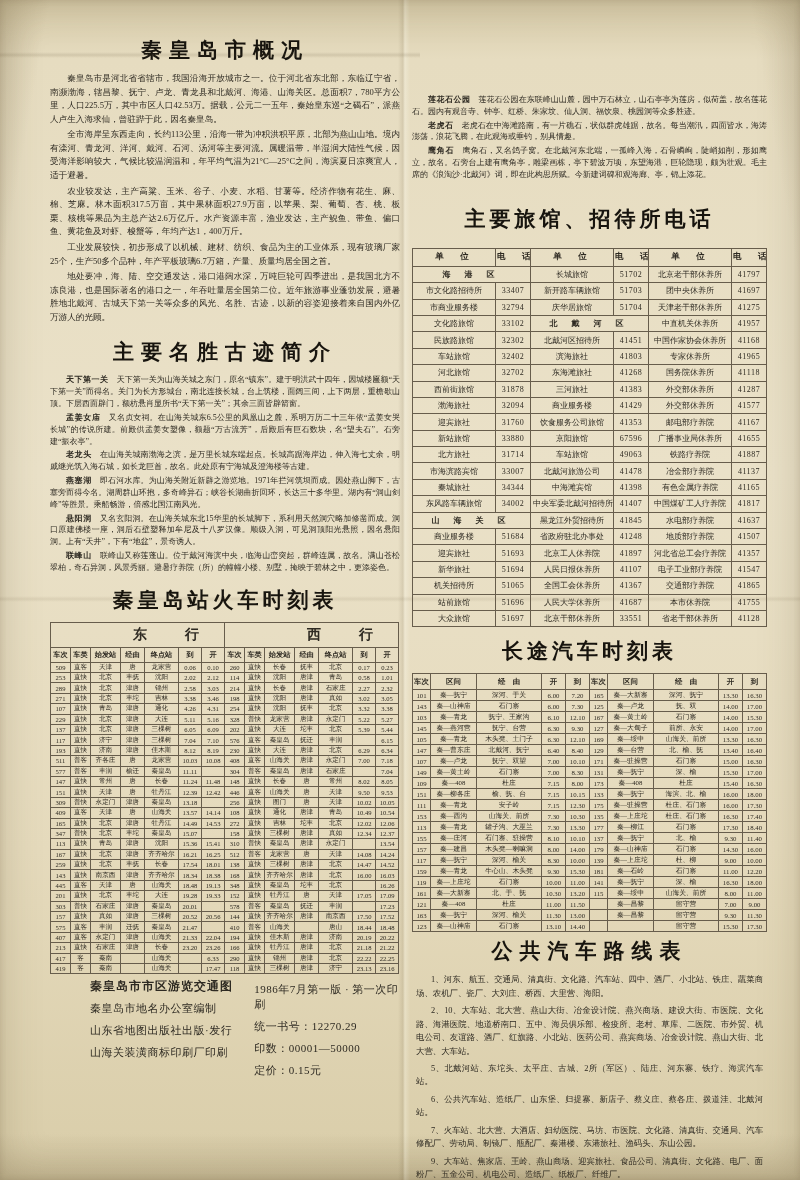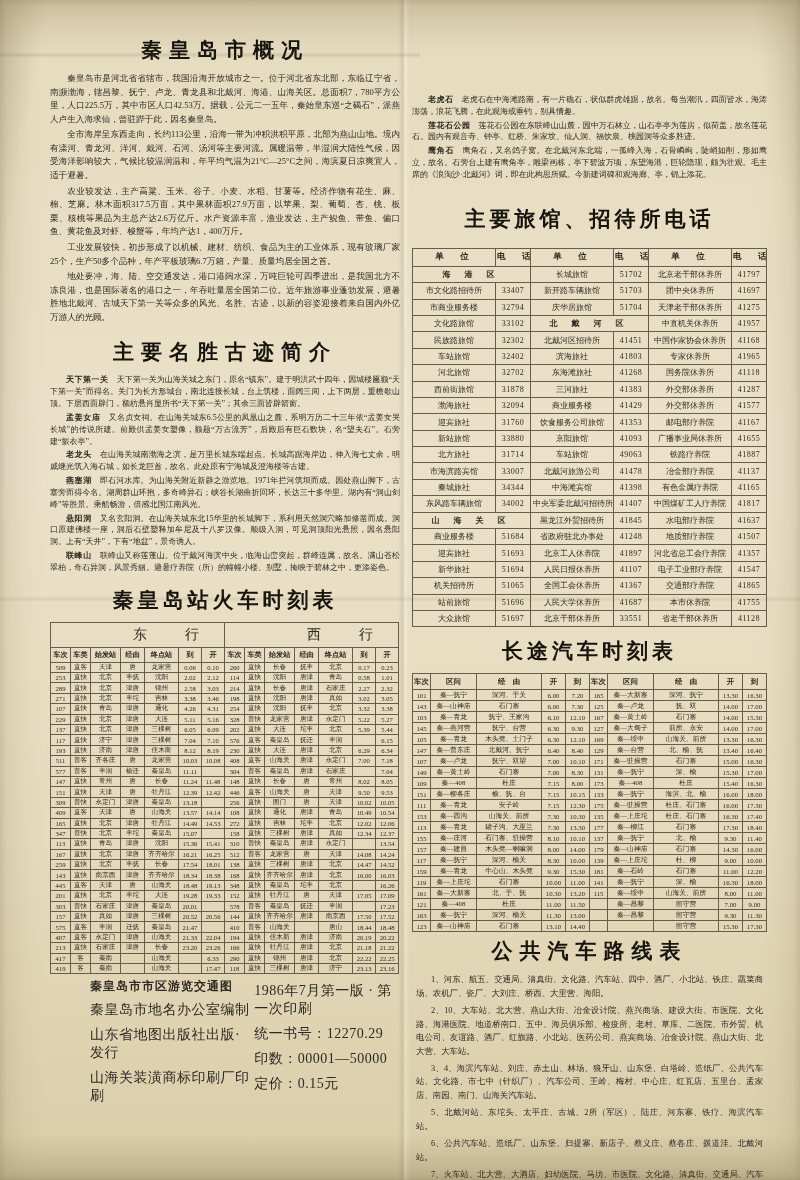--- a/index.html
+++ b/index.html
@@ -32,32 +32,32 @@
   td,th{border:1px solid #675d4c;text-align:center;overflow:hidden;white-space:nowrap;}
   
   .hotel-table{width:354px;font-size:8px;margin-top:15px;}
   .hotel-table th{font-size:8.5px;letter-spacing:4px;height:15px;}
   .hotel-table td{height:13.4px;padding:1px 2px;}
   .hotel-table td.t{letter-spacing:.5px;}
   .hotel-table td.sec{letter-spacing:6px;font-weight:bold;}
   
   .train-table{width:349px;font-size:6.6px;margin-top:2px;}
   .train-table th{font-size:7.2px;height:12px;}
-  .train-table th.dir{font-size:14px;font-weight:normal;letter-spacing:38px;text-indent:38px;height:22px;padding-left:44px;}
+  .train-table th.dir{font-size:14px;font-weight:bold;letter-spacing:38px;text-indent:38px;height:22px;padding-left:44px;}
   .train-table td{height:9.4px;padding:0 1px;}
   
   .bus-table{width:354px;font-size:6.8px;margin-top:2px;}
   .bus-table th{font-size:7.4px;height:13px;}
   .bus-table td{height:8.6px;padding:0 1px;}
   .routes p{font-size:8.4px;line-height:1.6;text-align:justify;text-indent:1.8em;margin:4px;}
   .colophon{display:flex;margin-top:4px;padding-left:40px;}
   .colophon .c-left{width:180px;}
   .colophon .c-right{width:160px;}
   .colophon .map-title{font-family:"Liberation Sans","DejaVu Sans",sans-serif;font-weight:bold;font-size:12px;letter-spacing:1px;margin-bottom:6px;}
-  .colophon .line{font-size:14px;margin-bottom:7px;letter-spacing:.5px;}
+  .colophon .line{font-size:11px;margin-bottom:7px;letter-spacing:.5px;}
   .vignette{position:absolute;inset:0;pointer-events:none;
     box-shadow:inset 0 0 40px rgba(95,80,48,.25), inset 0 0 6px rgba(95,80,48,.2);}
 </style>
 </head>
 <body>
 
 <div class="cols">
 
   <div class="col-left">
     <div class="h1">秦皇岛市概况</div>
@@ -618,22 +618,22 @@
             <div class="line">统一书号：12270.29</div>
             <div class="line">印数：00001—50000</div>
             <div class="line">定价：0.15元</div>
           </div>
       </div>
     </div>
   </div>
 
   <div class="col-right">
     <div class="scenic-text">
+        <p><b>莲花石公园</b>　莲花石公园在东联峰山山麓，园中万石林立，山石亭亭为莲房，似荷盖，故名莲花石。园内有观音寺、钟亭、红桥、朱家坟、仙人洞、福饮泉、桃园洞等众多胜迹。</p>
         <p><b>老虎石</b>　老虎石在中海滩路南，有一片礁石，状似群虎雄踞，故名。每当潮汛，四面皆水，海涛澎荡，浪花飞腾，在此观海或垂钓，别具情趣。</p>
-        <p><b>莲花石公园</b>　莲花石公园在东联峰山山麓，园中万石林立，山石亭亭为莲房，似荷盖，故名莲花石。园内有观音寺、钟亭、红桥、朱家坟、仙人洞、福饮泉、桃园洞等众多胜迹。</p>
         <p><b>鹰角石</b>　鹰角石，又名鸽子窝。在北戴河东北端，一孤峰入海，石骨嶙峋，陡峭如削，形如鹰立，故名。石旁台上建有鹰角亭，雕梁画栋，亭下碧波万顷，东望海港，巨轮隐现，颇为壮观。毛主席的《浪淘沙·北戴河》词，即在此构思所赋。今新建词碑和观海廊、亭，锦上添花。</p>
       </div>
 
     <div class="h1 tight" style="margin-top:24px;">主要旅馆、招待所电话</div>
     <table class="hotel-table">
       <colgroup>
         <col style="width:83px">
           <col style="width:35px">
           <col style="width:83px">
           <col style="width:35px">
@@ -726,21 +726,21 @@
             <td class="t">31760</td>
             <td class="u">饮食服务公司旅馆</td>
             <td class="t">41353</td>
             <td class="u">邮电部疗养院</td>
             <td class="t">41167</td>
           </tr>
           <tr>
             <td class="u">新站旅馆</td>
             <td class="t">33880</td>
             <td class="u">京阳旅馆</td>
-            <td class="t">41093</td>
+            <td class="t">67596</td>
             <td class="u">广播事业局休养所</td>
             <td class="t">41655</td>
           </tr>
           <tr>
             <td class="u">北方旅社</td>
             <td class="t">31714</td>
             <td class="u">车站旅馆</td>
             <td class="t">49063</td>
             <td class="u">铁路疗养院</td>
             <td class="t">41887</td>
@@ -1120,21 +1120,20 @@
             <td>15.30</td>
             <td>17.30</td>
           </tr>
         </tbody>
     </table>
 
     <div class="h1" style="margin-top:5px;">公共汽车路线表</div>
     <div class="routes">
         <p>1、河东、航五、交通局、清真街、文化路、汽车站、四中、酒厂、小北站、铁庄、蔬菜商场、农机厂、瓷厂、大刘庄、桥西、大里营、海阳。</p>
         <p>2、10、大车站、北大营、燕山大街、冶金设计院、燕兴商场、建设大街、市医院、文化路、海港医院、地道桥南口、五中、海员俱乐部、检疫所、老村、草库、二医院、市外贸、机电公司、友谊路、酒厂、红旗路、小北站、医药公司、燕宾商场、冶金设计院、燕山大街、北大营、大车站。</p>
-        <p>3、4、海滨汽车站、刘庄、赤土山、林场、狼牙山、山东堡、白塔岭、造纸厂、公共汽车站、文化路、市七中（针织厂）、汽车公司、王岭、梅村、中心庄、红瓦店、五里台、孟家店、南园、南门、山海关汽车站。</p>
         <p>5、北戴河站、东坨头、太平庄、古城、2所（军区）、陆庄、河东寨、铁疗、海滨汽车站。</p>
         <p>6、公共汽车站、造纸厂、山东堡、归提寨、新店子、蔡义庄、蔡各庄、拨道洼、北戴河站。</p>
         <p>7、火车站、北大营、大酒店、妇幼医院、马坊、市医院、文化路、清真街、交通局、汽车修配厂、劳动局、制镜厂、瓶配厂、秦港楼、东港旅社、渔码头、东山公园。</p>
         <p>9、大车站、焦家店、王岭、燕山商场、迎宾旅社、食品公司、清真街、文化路、电厂、面粉厂、五金公司、机电公司、造纸厂、纸板厂、纤维厂。</p>
       </div>
   </div>
 </div>
 
 <div class="fold-v"></div>
 <div class="crease-h1"></div>

